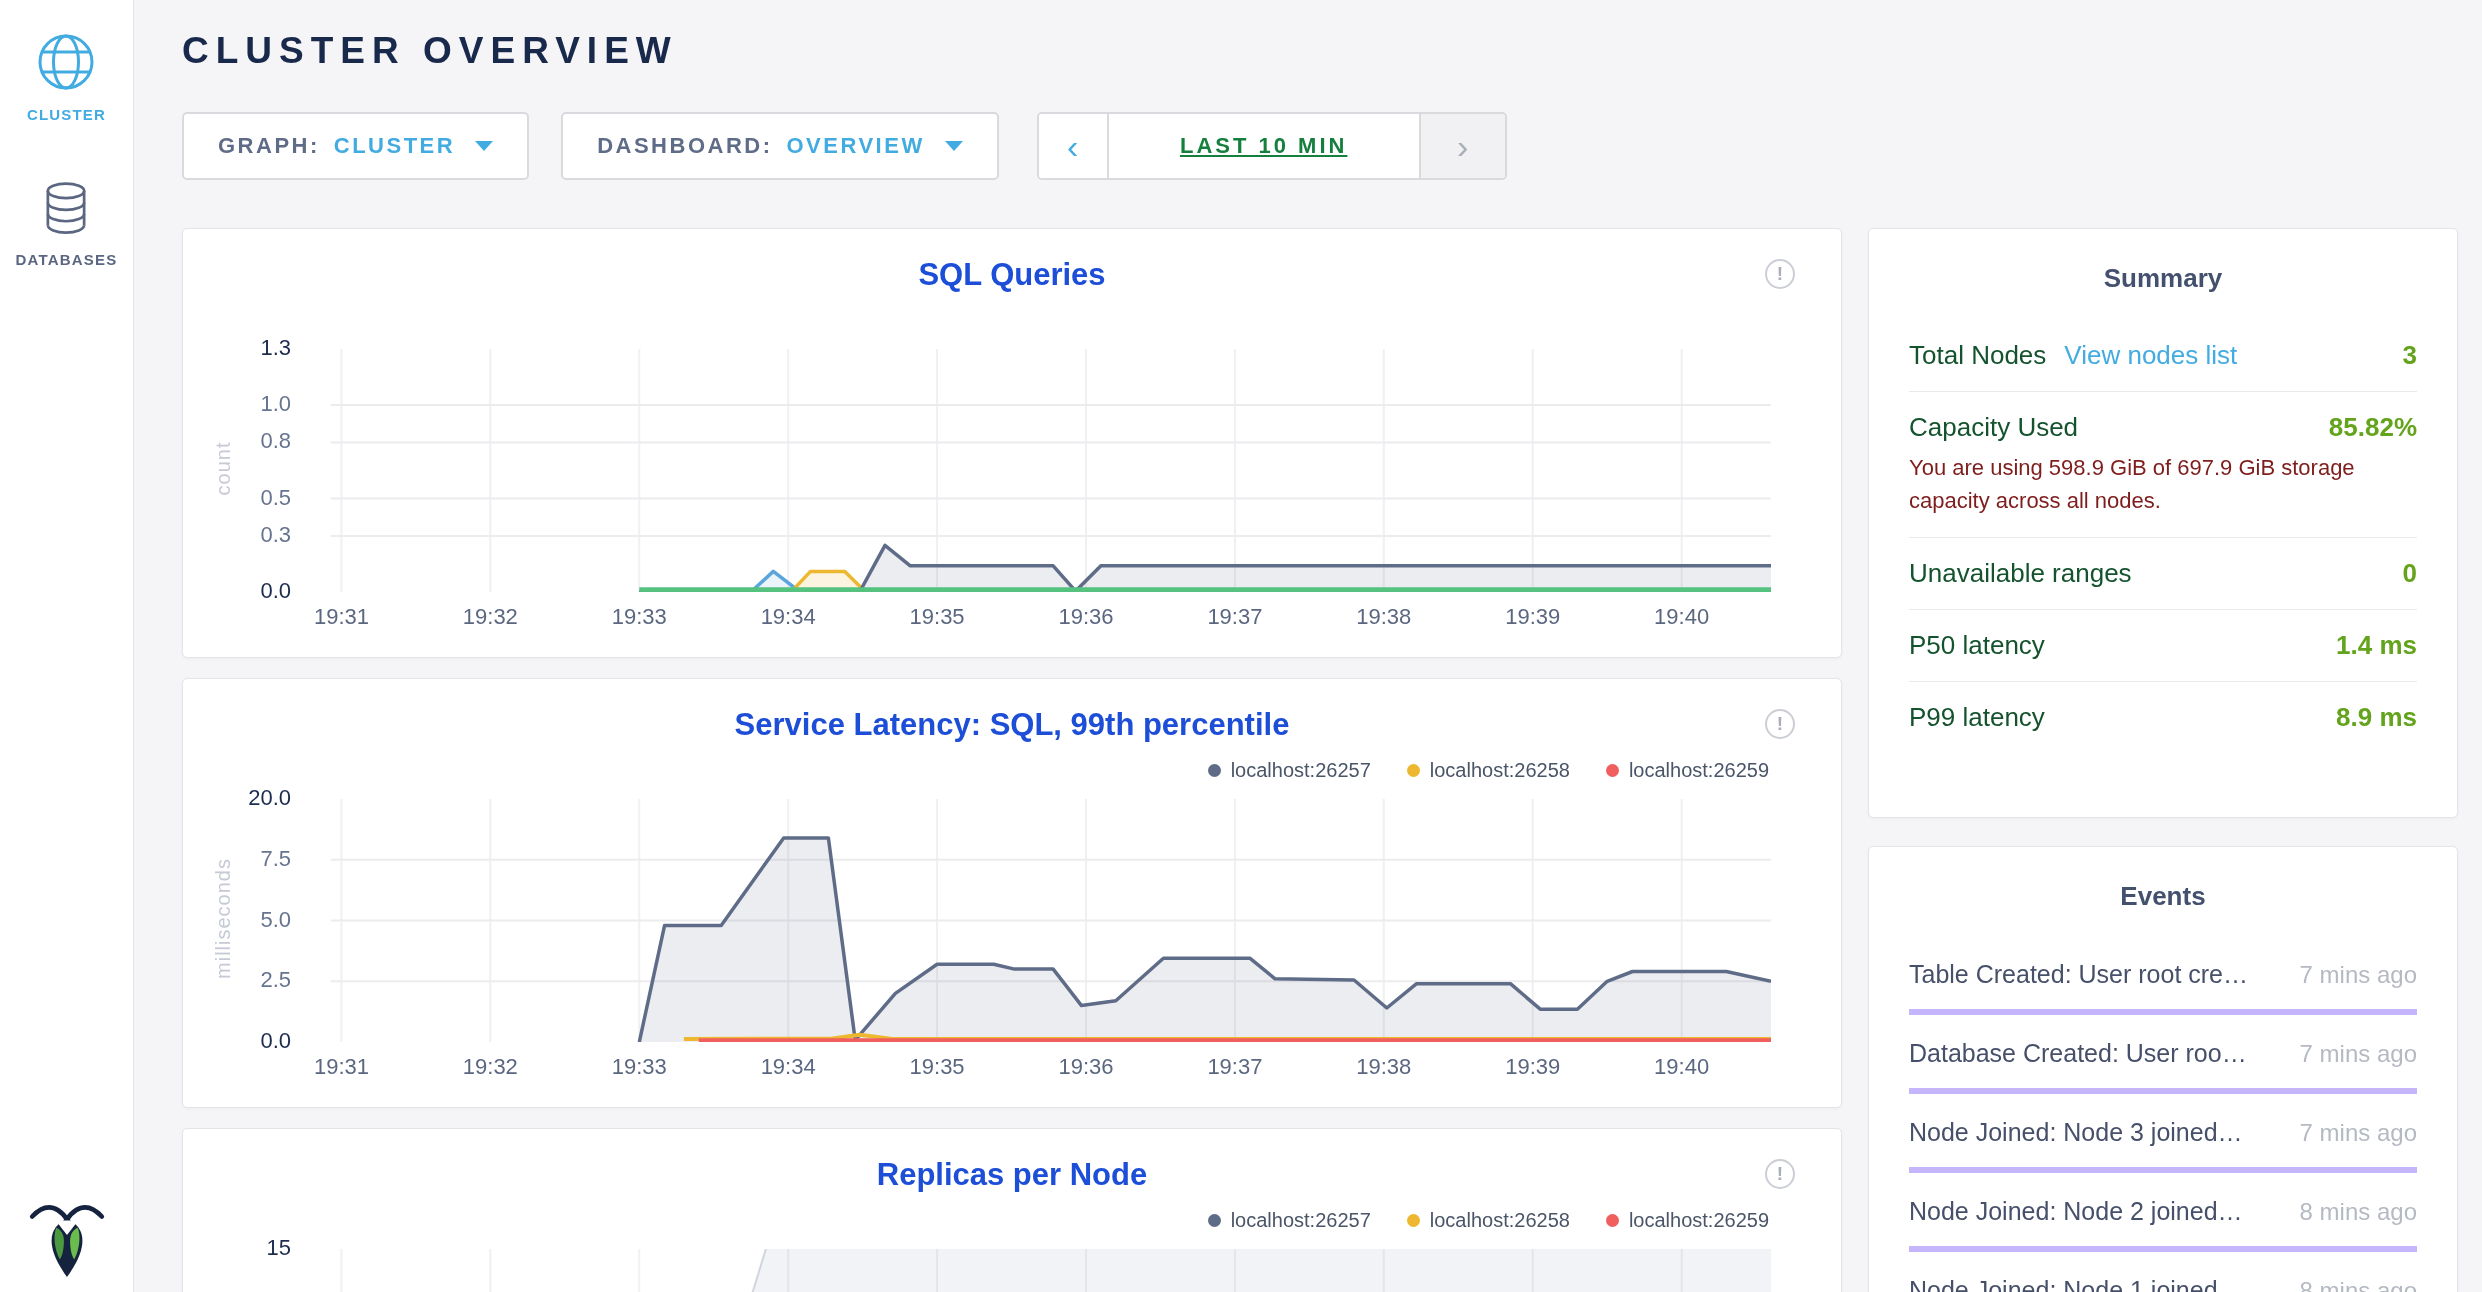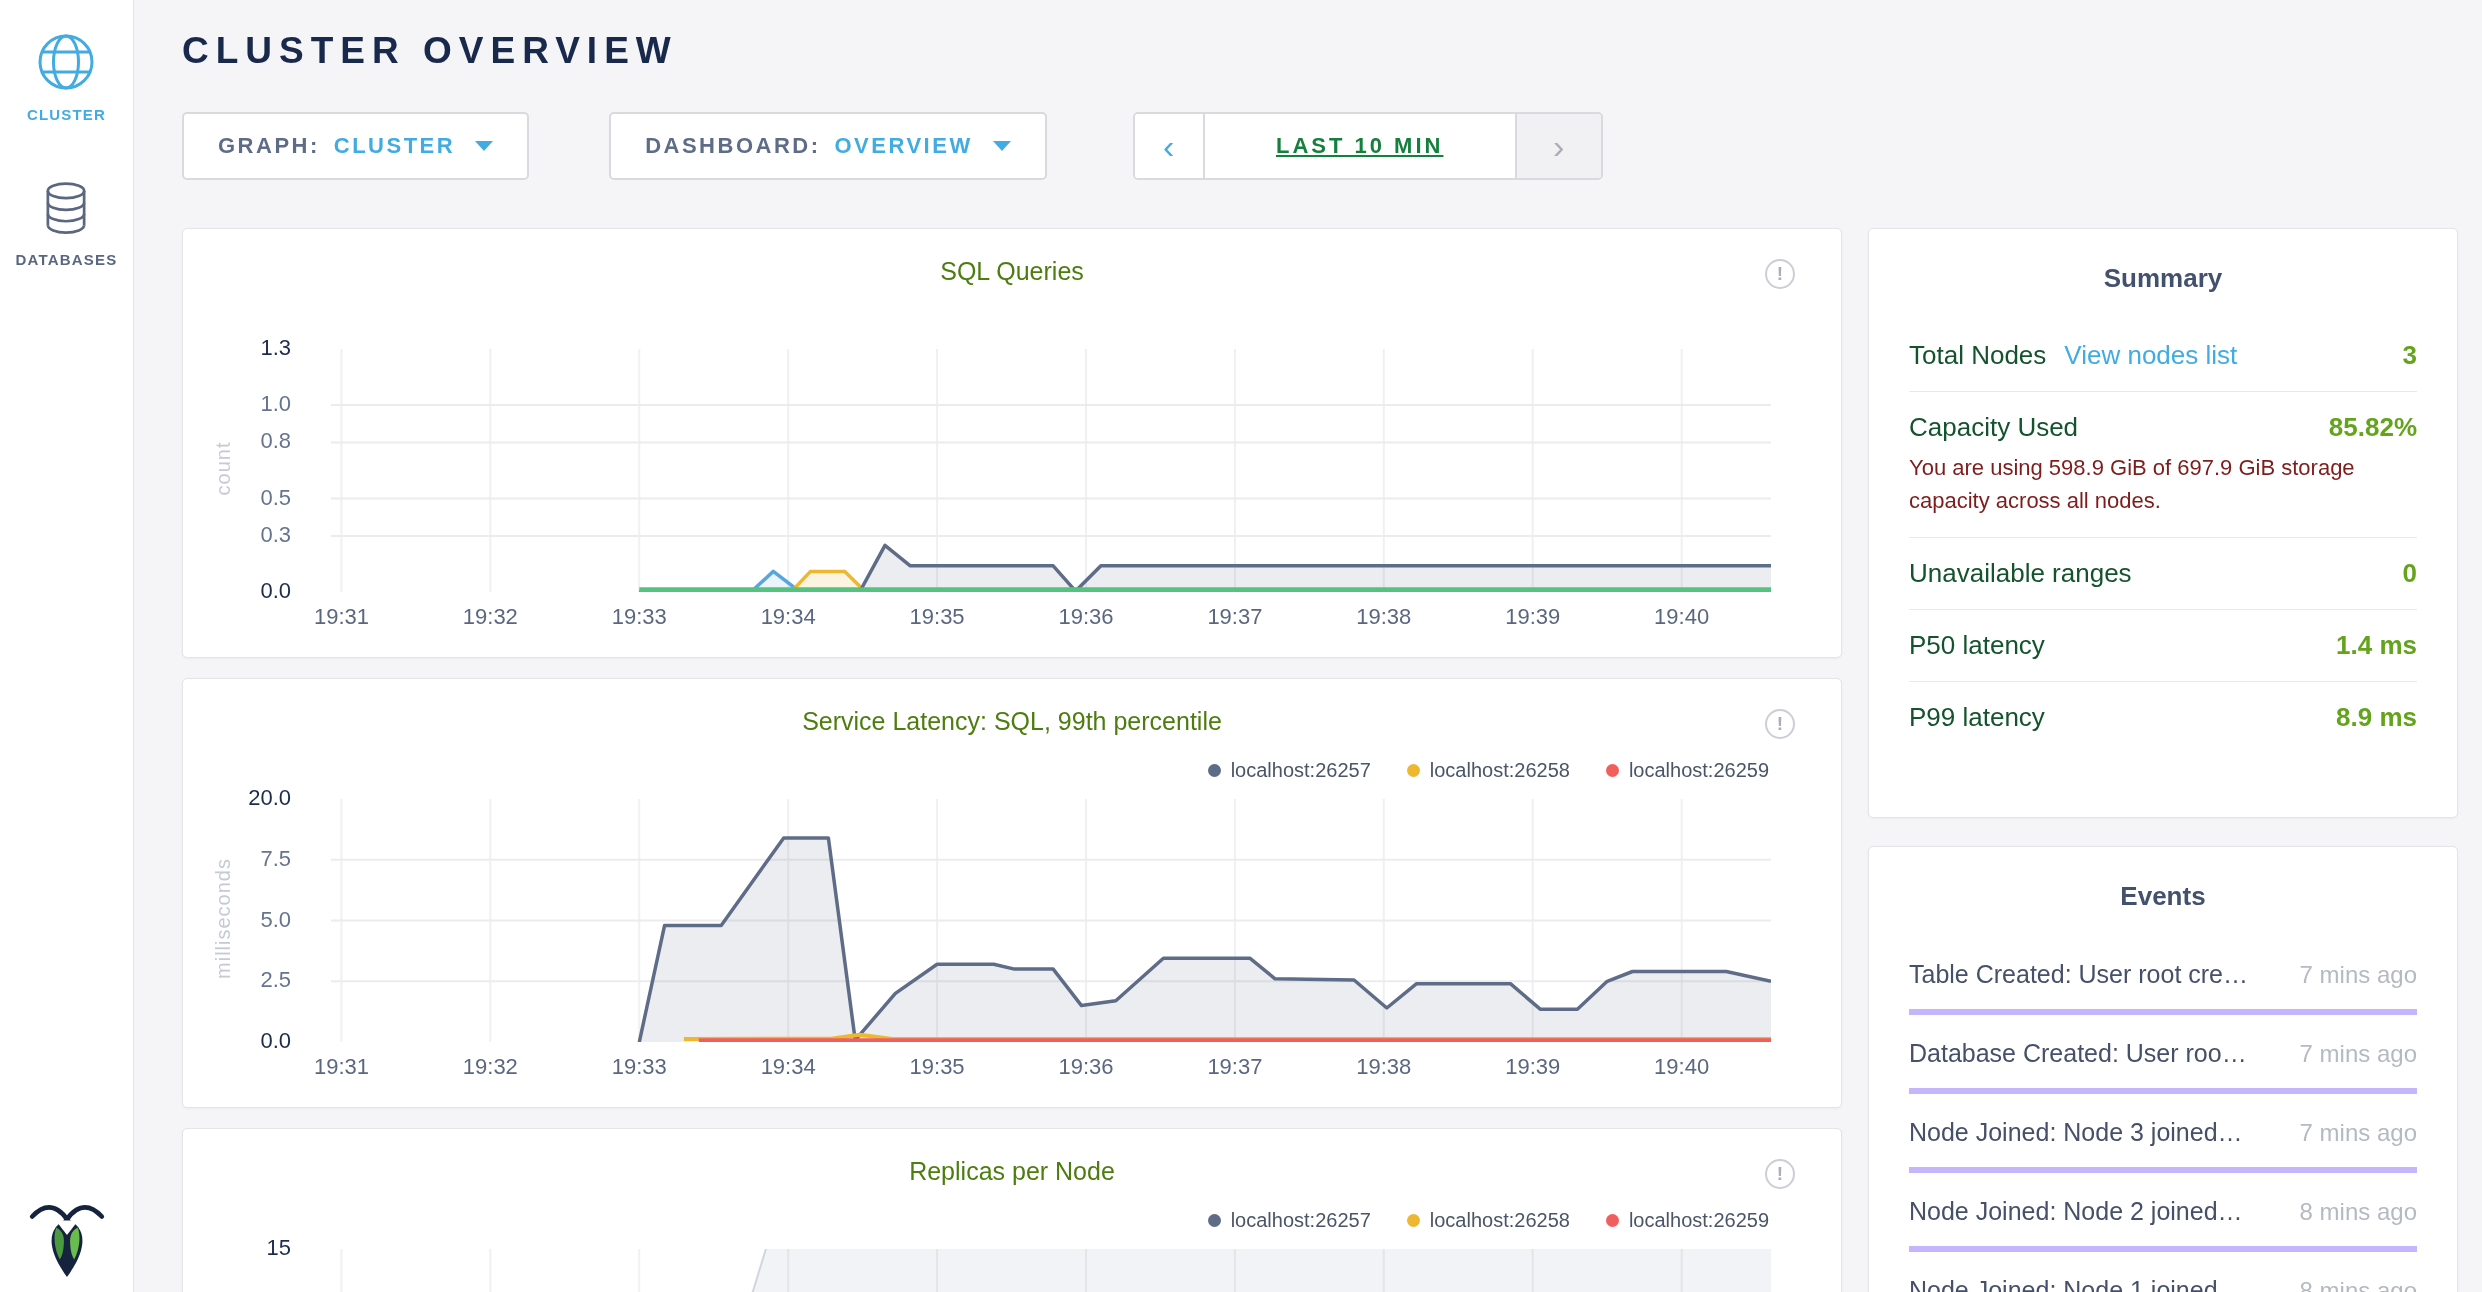--- a/index.html
+++ b/index.html
@@ -13,21 +13,21 @@
   .nav-item + .nav-item{margin-top:56px;}
   .nav-label{margin-top:12px;font-size:15px;font-weight:bold;letter-spacing:1.2px;}
   .nav-item.active .nav-label{color:#42abe1;}
   .nav-item:not(.active) .nav-label{color:#5b6780;}
   .logo{margin-top:auto;margin-bottom:8px;}
 
   
   main{flex:1;padding-left:48px;position:relative;box-sizing:border-box;}
   h1.page-title{margin:30px 0 0;font-size:37px;letter-spacing:7px;color:#19294c;font-weight:bold;}
 
-  .controls{display:flex;margin-top:40px;align-items:flex-end;gap:48px;}
+  .controls{display:flex;margin-top:40px;align-items:flex-end;}
   .dropdown{display:flex;align-items:center;height:68px;padding:0 34px;background:#fff;
             border:2px solid #d8dade;border-radius:5px;font-size:22px;letter-spacing:2.5px;
             margin-right:32px;cursor:pointer;box-sizing:border-box;}
   .dd-label{color:#5f6c87;font-weight:bold;}
   .dd-value{color:#42abe1;font-weight:bold;margin-left:14px;}
   .caret{width:0;height:0;border-left:9px solid transparent;border-right:9px solid transparent;
          border-top:10px solid #42abe1;margin-left:20px;}
   .timesel{display:flex;height:68px;border:2px solid #d8dade;border-radius:5px;overflow:hidden;
            background:#fff;margin-left:6px;box-sizing:border-box;}
   .ts-btn{display:flex;align-items:center;justify-content:center;background:#fff;border:none;cursor:pointer;
@@ -38,21 +38,21 @@
 
   .content{display:flex;margin-top:48px;gap:26px;}
   .charts-col{width:1660px;display:flex;flex-direction:column;gap:20px;}
   .side-col{width:590px;display:flex;flex-direction:column;gap:28px;}
 
   .card{background:#fff;border:1px solid #e3e4e8;border-radius:5px;
         box-shadow:0 1px 3px rgba(0,0,0,0.04);position:relative;box-sizing:border-box;}
 
   
   .chart-card{height:430px;}
-  .chart-title{text-align:center;margin:28px 0 0;font-size:25px;color:#4d7c0f;font-weight:normal;}
+  .chart-title{text-align:center;margin:28px 0 0;font-size:31px;color:#1d4ed8;font-weight:bold;}
   .info-icon{position:absolute;top:30px;right:46px;width:30px;height:30px;border:2px solid #cbced5;
              border-radius:50%;color:#a9aeb8;font-size:19px;font-weight:bold;display:flex;
              align-items:center;justify-content:center;cursor:pointer;box-sizing:border-box;}
   .legend{position:absolute;top:80px;right:72px;display:flex;gap:36px;}
   .legend-item{display:flex;align-items:center;gap:10px;}
   .legend-dot{width:13px;height:13px;border-radius:50%;display:inline-block;}
   .legend-label{font-size:20px;color:#4a5568;}
   .chart-wrap{position:absolute;left:0;top:120px;width:100%;height:290px;}
   .ylab{position:absolute;left:-82px;top:108px;width:245px;text-align:center;transform:rotate(-90deg);
         font-size:20px;color:#c6cad4;letter-spacing:1px;}

